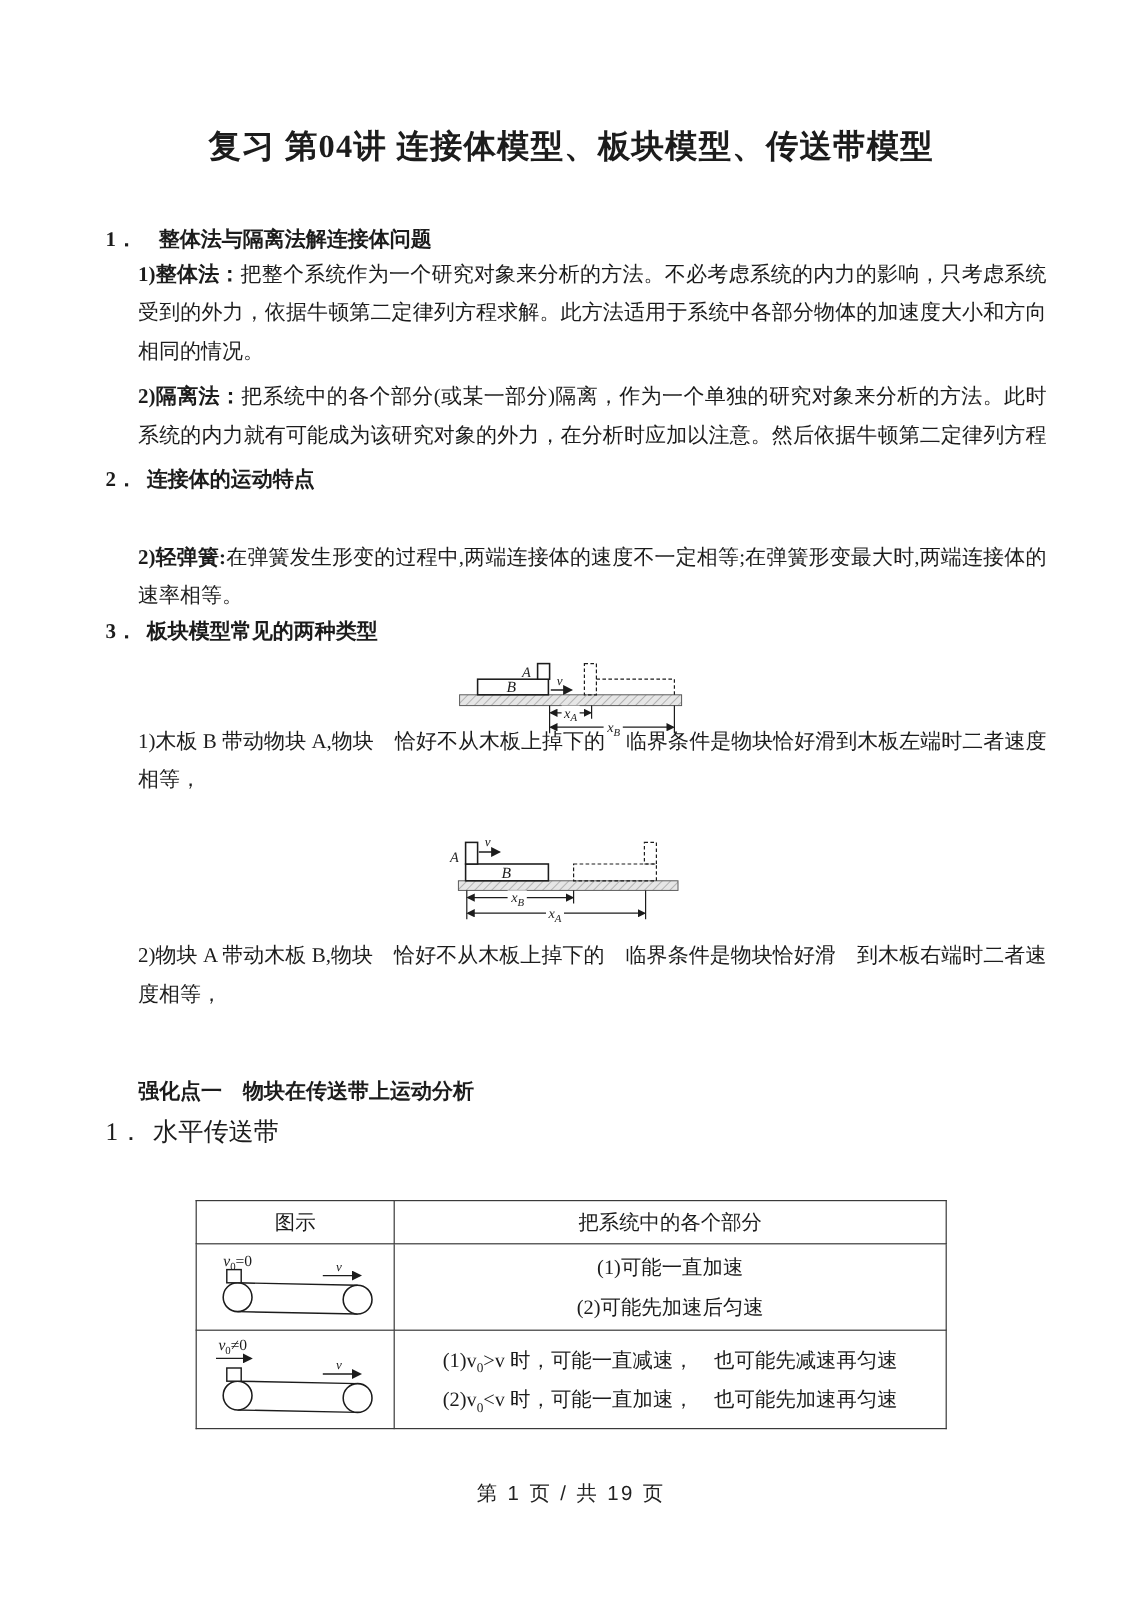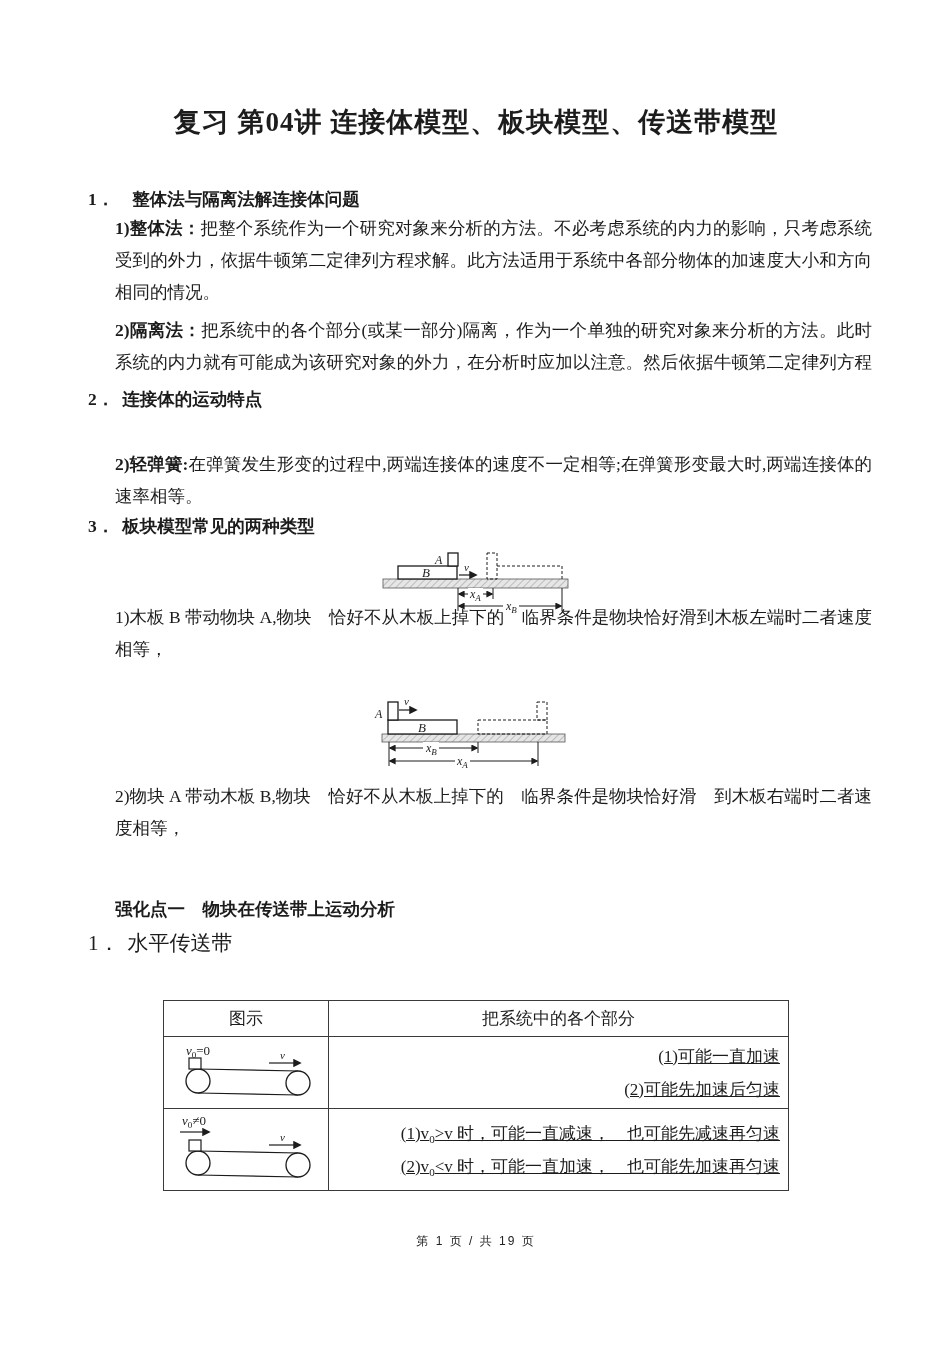--- a/index.html
+++ b/index.html
@@ -51,25 +51,25 @@
   .belt-table th, .belt-table td {
     border:1px solid #3a3a3a;
     font-weight:normal;
     font-size:17px;
   }
   .belt-table th { height:33px; text-align:center; }
   .col-fig { width:165px; }
   .col-desc { width:460px; }
   td.cell-fig { text-align:left; vertical-align:middle; padding:1px 0; }
   td.cell-desc { padding:2px 8px; vertical-align:middle; }
-  td.cell-desc .tline { line-height:33px; text-align:right;text-decoration:underline; }
+  td.cell-desc .tline { line-height:33px; text-align:center; }
   .page-footer {
     top:1233px; left:0; width:952px;
     text-align:center;
-    font-size:12px;
+    font-size:17px;
     letter-spacing:2px;
     color:#222;
     font-family:"Liberation Sans","DejaVu Sans",sans-serif;
   }
   svg text { font-family:"Liberation Serif","DejaVu Serif",serif; fill:#1c1c1c; }
 </style>
 </head>
 <body>
 
 <div class="page">

